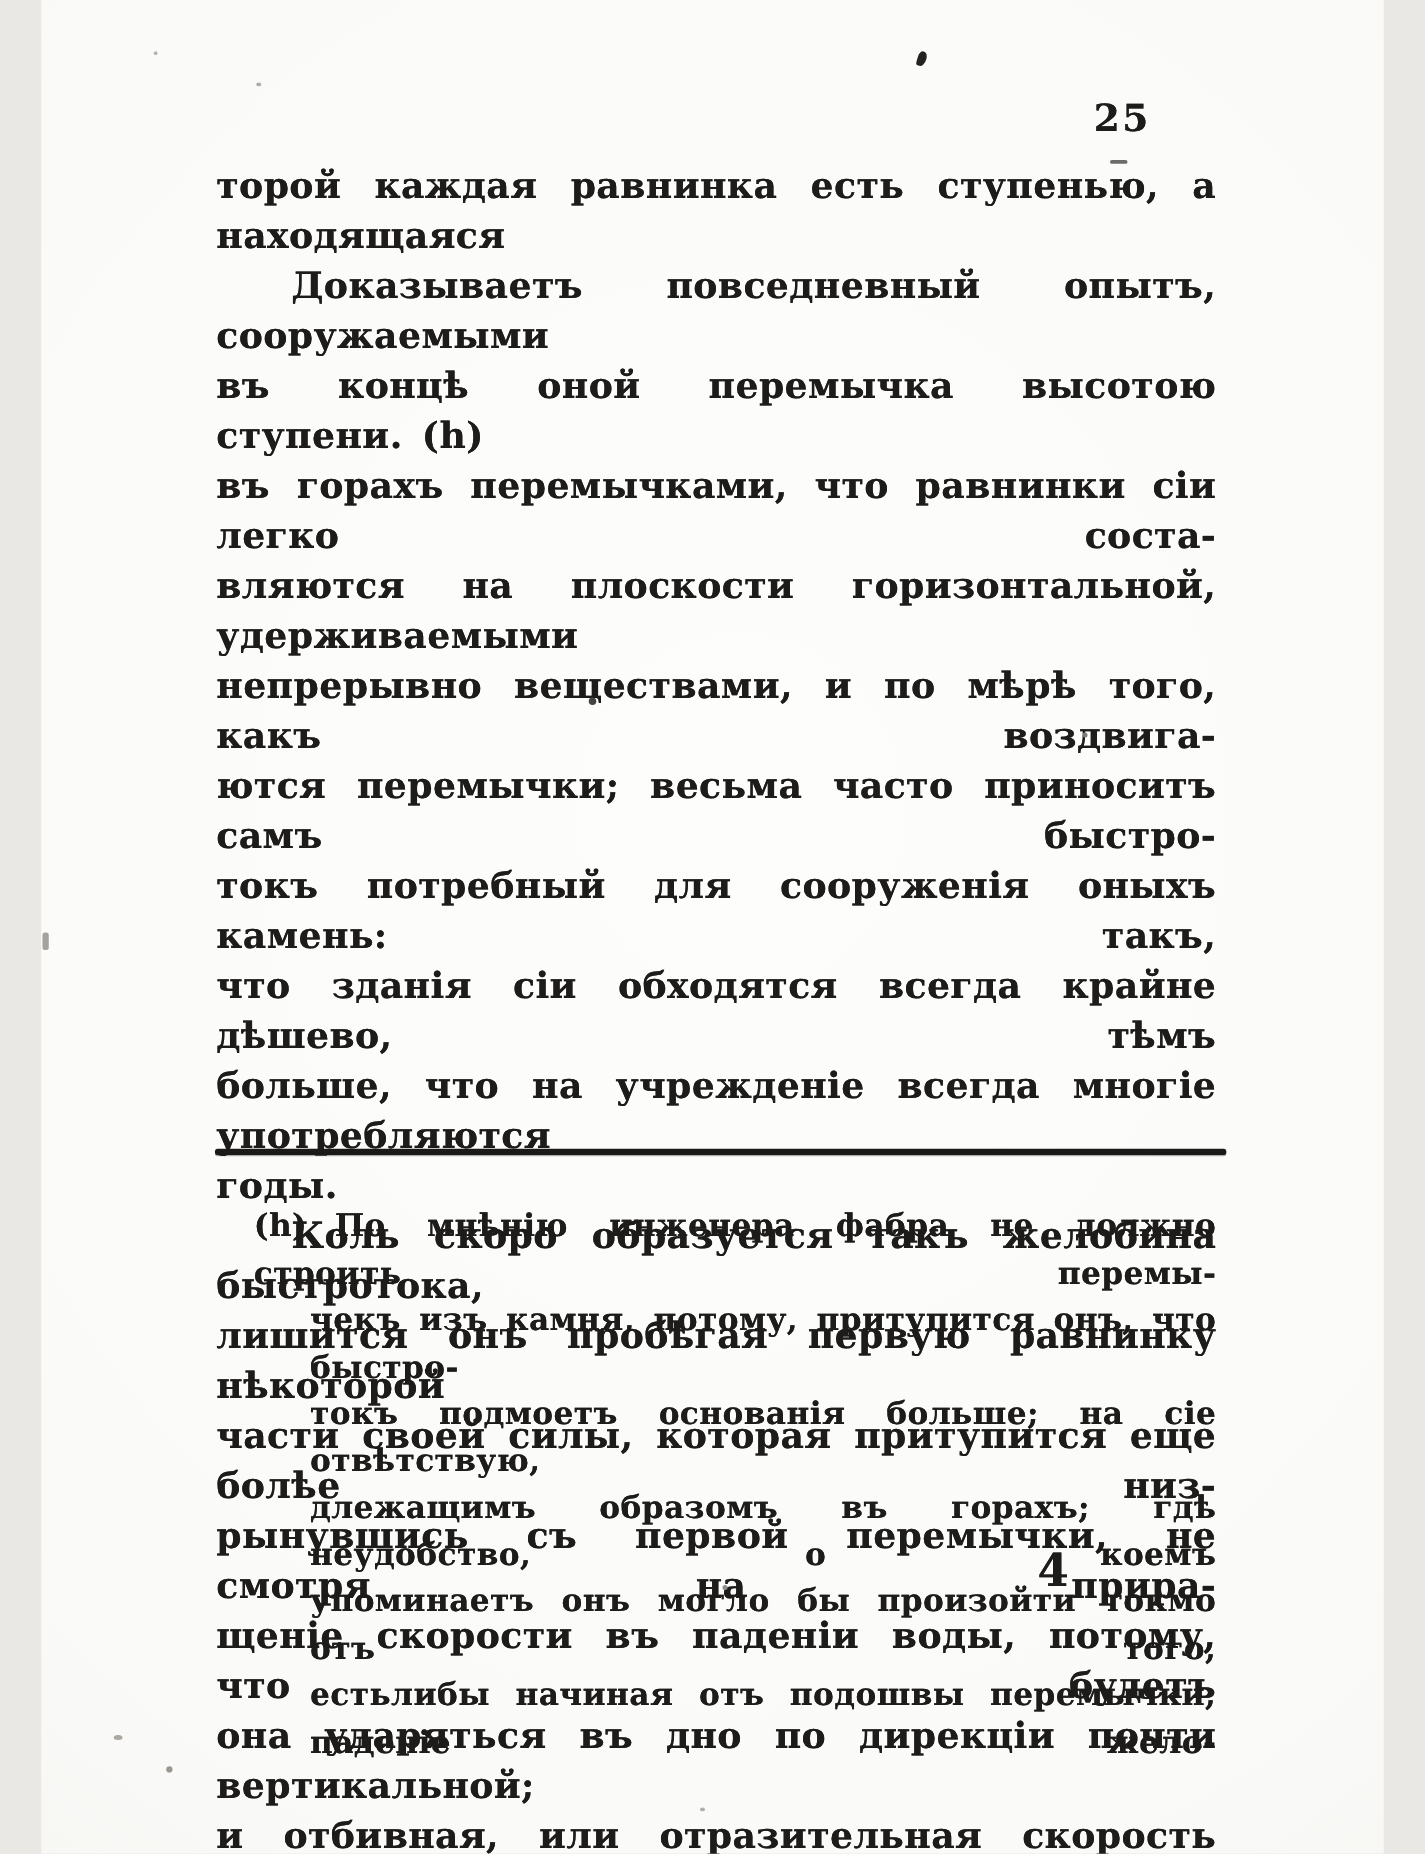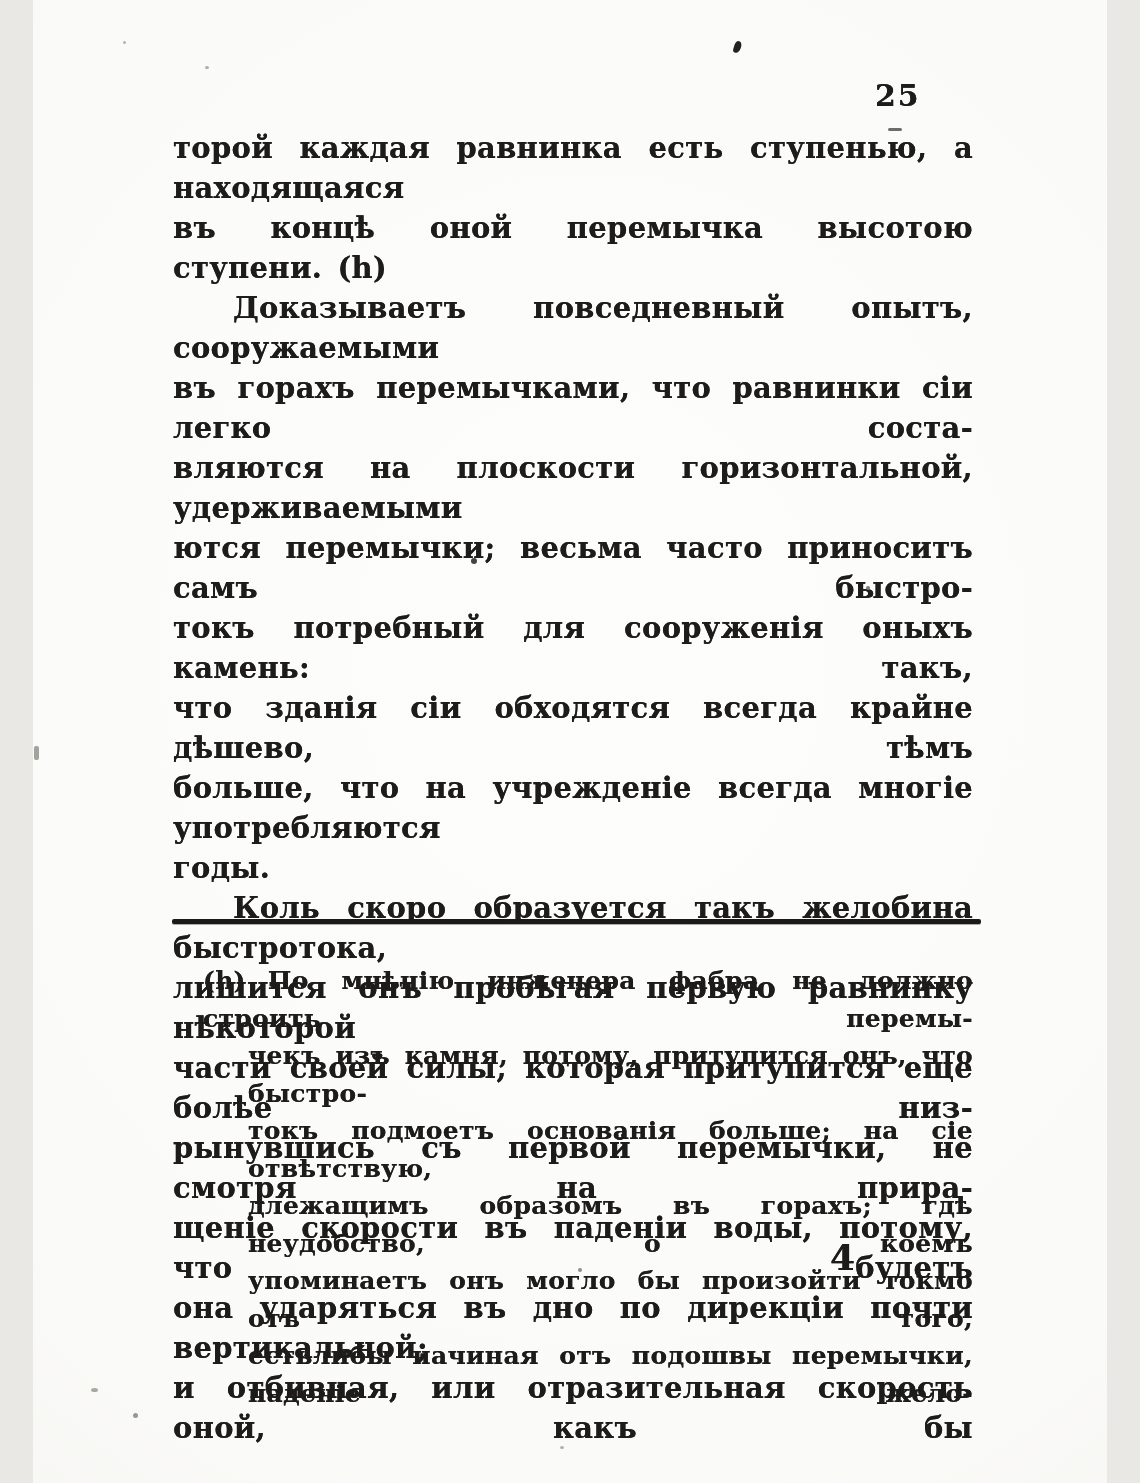--- a/index.html
+++ b/index.html
@@ -75,24 +75,25 @@
 </style>
 </head>
 <body>
 
 <div class="page">
 
   <div class="pageno">25</div>
 
   <div class="main">
     <div class="line">торой каждая равнинка есть ступенью, а находящаяся</div>
+    <div class="line ind">Доказываетъ повседневный опытъ, сооружаемыми</div>
     <div class="line pend">въ концѣ оной перемычка высотою ступени. (h)</div>
-    <div class="line ind">Доказываетъ повседневный опытъ, сооружаемыми</div>
     <div class="line">въ горахъ перемычками, что равнинки сіи легко соста-</div>
     <div class="line">вляются на плоскости горизонтальной, удерживаемыми</div>
+    <div class="line">непрерывно веществами, и по мѣрѣ того, какъ воздвига-</div>
     <div class="line">ются перемычки; весьма часто приноситъ самъ быстро-</div>
     <div class="line">токъ потребный для сооруженія оныхъ камень: такъ,</div>
     <div class="line">что зданія сіи обходятся всегда крайне дѣшево, тѣмъ</div>
     <div class="line">больше, что на учрежденіе всегда многіе употребляются</div>
     <div class="line pend">годы.</div>
     <div class="line ind">Коль скоро образуется такъ желобина быстротока,</div>
     <div class="line">лишится онъ пробѣгая первую равнинку нѣкоторой</div>
     <div class="line">части своей силы, которая притупится еще болѣе низ-</div>
     <div class="line">рынувшись съ первой перемычки, не смотря на прира-</div>
     <div class="line">щеніе скорости въ паденіи воды, потому, что будетъ</div>

